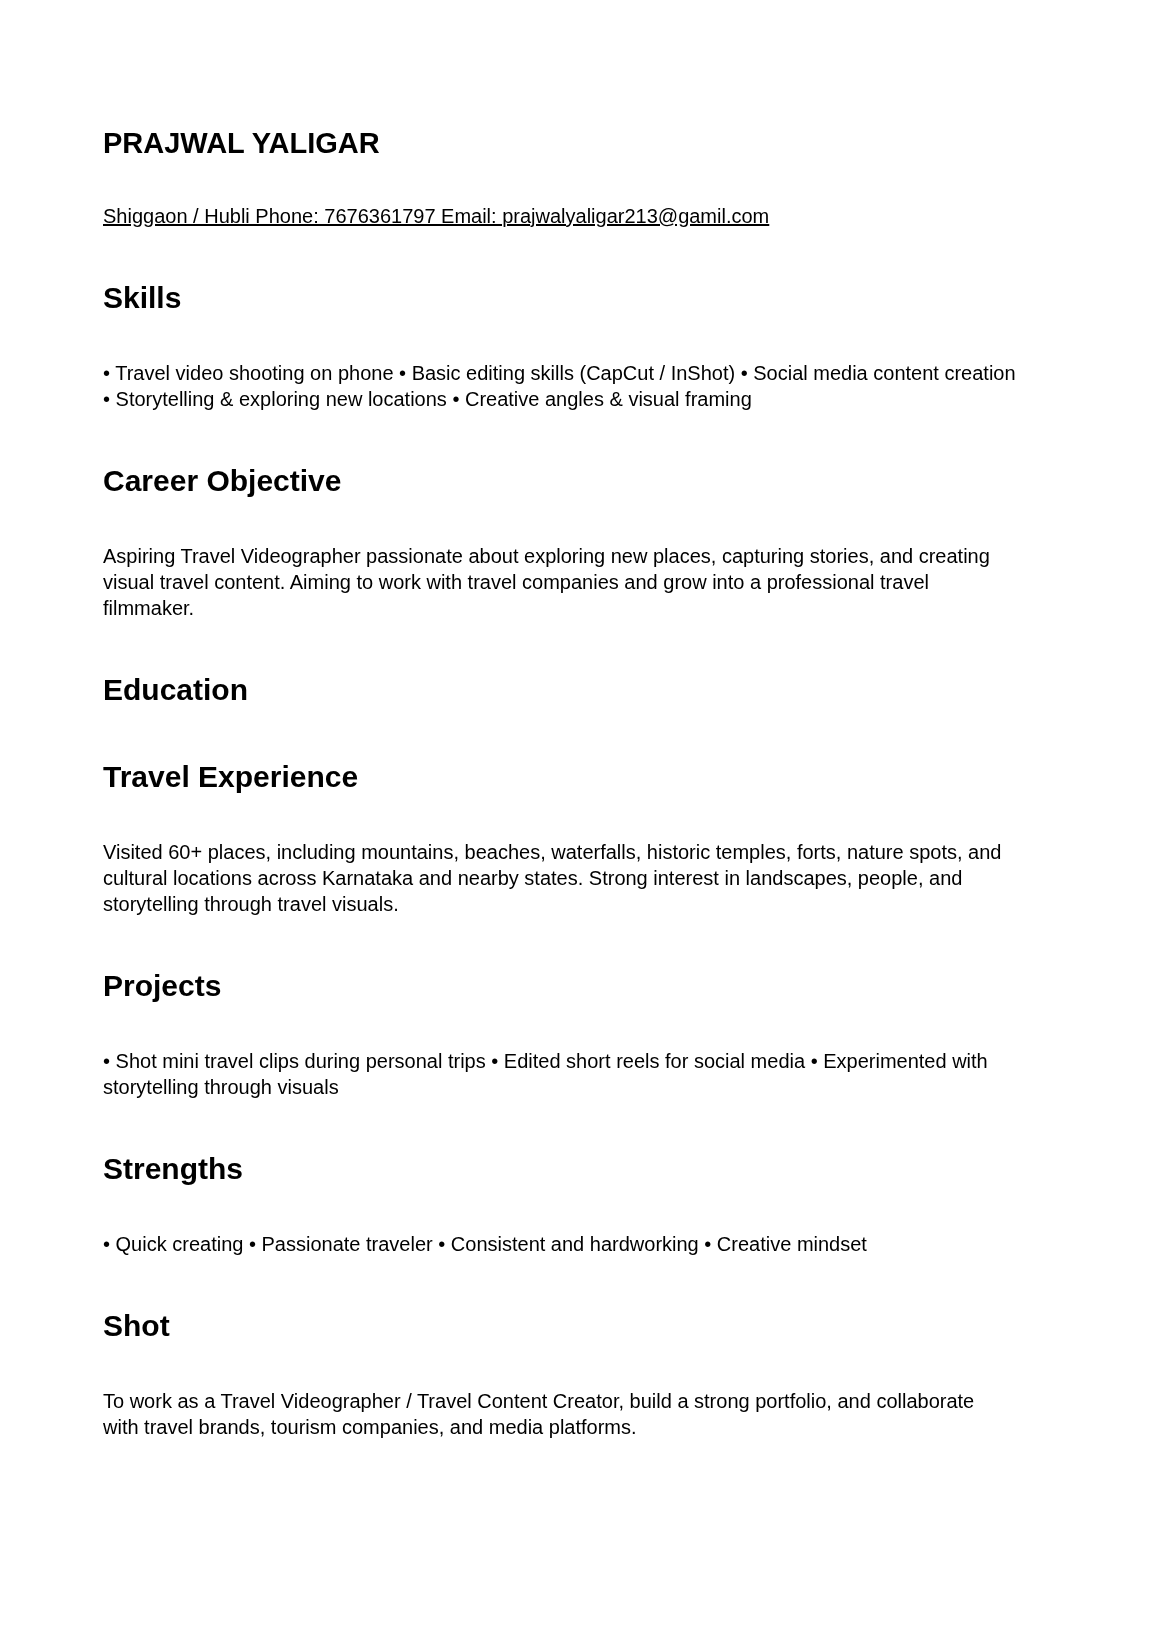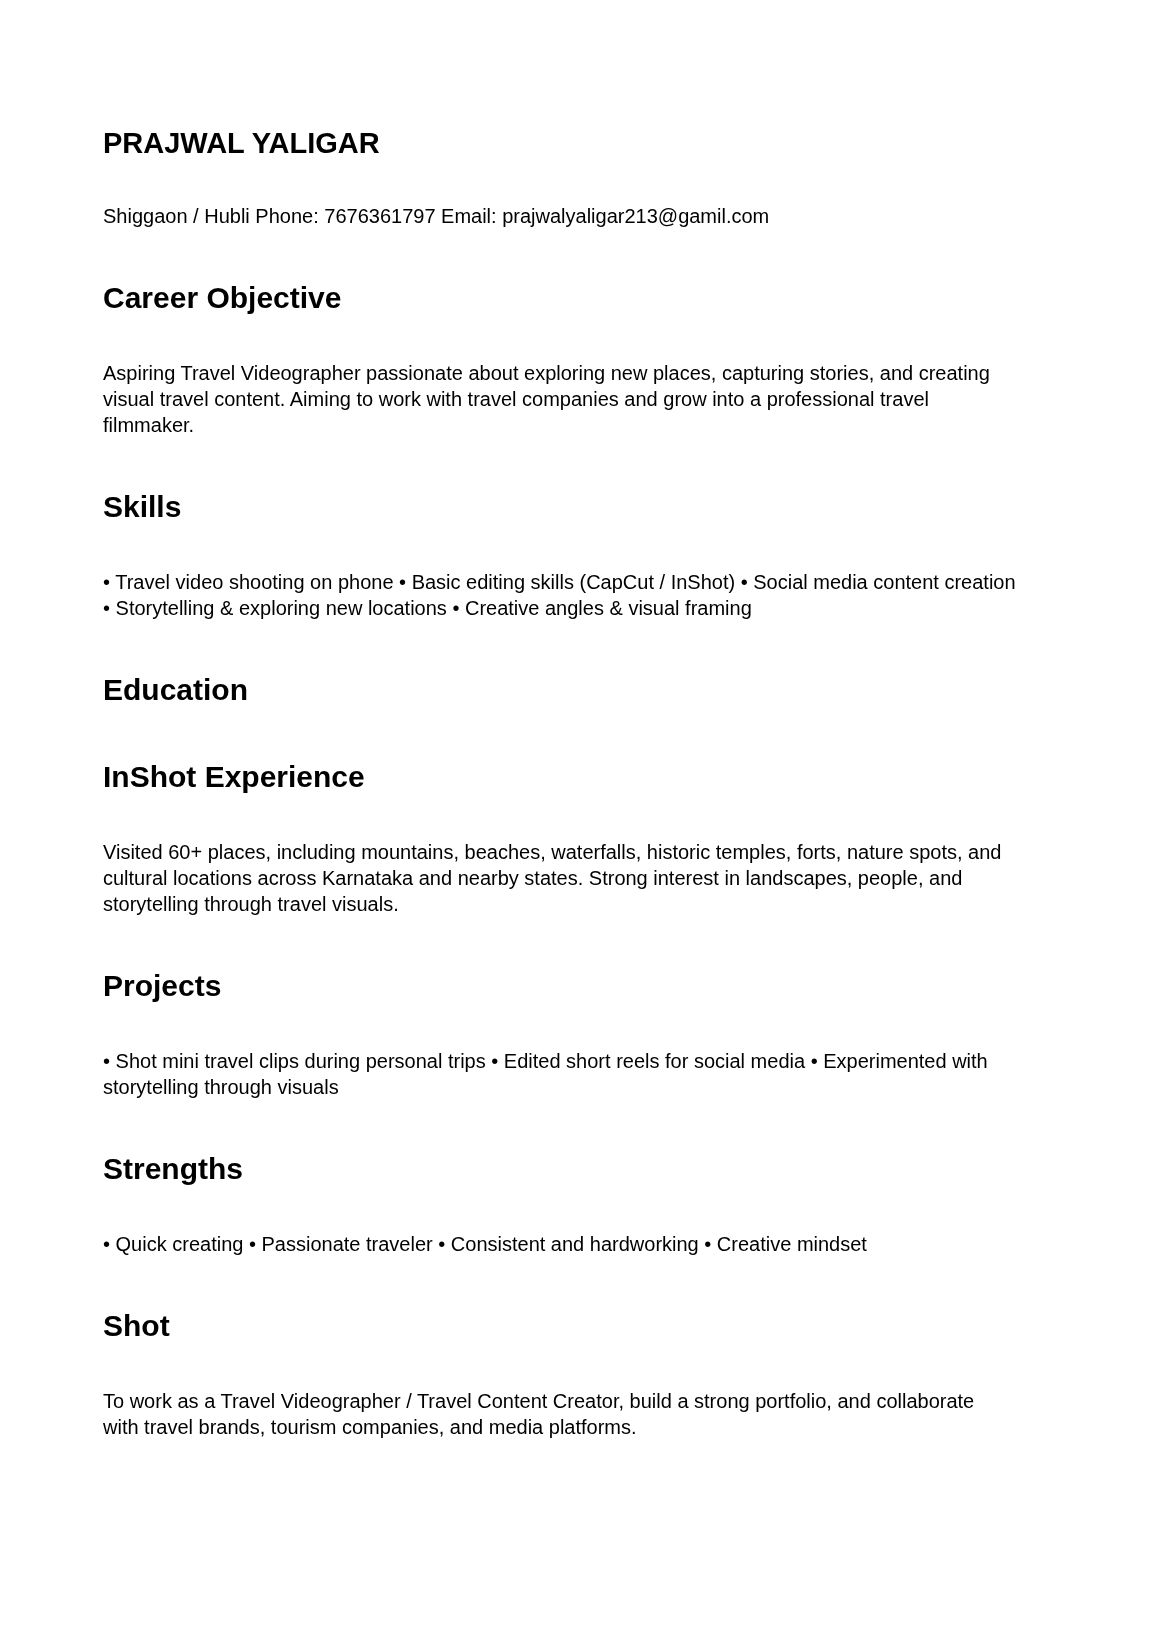--- a/index.html
+++ b/index.html
@@ -24,20 +24,21 @@
     font-weight: 700;
     line-height: 1.2;
     margin: 0;
     letter-spacing: 0;
   }
   .contact-line {
     font-size: 20px;
     line-height: 26px;
     margin: 42px 0 0 0;
     white-space: pre;
+    text-decoration: underline;
   }
   .section-heading {
     font-size: 30px;
     font-weight: 700;
     line-height: 36px;
     margin: 51px 0 0 0;
   }
   .section-body {
     font-size: 20px;
     line-height: 26px;
@@ -48,38 +49,38 @@
 </head>
 <body>
 
 <div class="page">
 
   <h1 class="doc-name">PRAJWAL YALIGAR</h1>
 
   <p class="contact-line">Shiggaon / Hubli Phone: 7676361797 Email: prajwalyaligar213@gamil.com</p>
 
   <section>
+    <h2 class="section-heading">Skills</h2>
+    <p class="section-body">• Travel video shooting on phone • Basic editing skills (CapCut / InShot) • Social media content creation
+• Storytelling &amp; exploring new locations • Creative angles &amp; visual framing</p>
+  </section>
+
+  <section>
     <h2 class="section-heading">Career Objective</h2>
     <p class="section-body">Aspiring Travel Videographer passionate about exploring new places, capturing stories, and creating
 visual travel content. Aiming to work with travel companies and grow into a professional travel
 filmmaker.</p>
   </section>
 
   <section>
-    <h2 class="section-heading">Skills</h2>
-    <p class="section-body">• Travel video shooting on phone • Basic editing skills (CapCut / InShot) • Social media content creation
-• Storytelling &amp; exploring new locations • Creative angles &amp; visual framing</p>
-  </section>
-
-  <section>
     <h2 class="section-heading">Education</h2>
   </section>
 
   <section>
-    <h2 class="section-heading">InShot Experience</h2>
+    <h2 class="section-heading">Travel Experience</h2>
     <p class="section-body">Visited 60+ places, including mountains, beaches, waterfalls, historic temples, forts, nature spots, and
 cultural locations across Karnataka and nearby states. Strong interest in landscapes, people, and
 storytelling through travel visuals.</p>
   </section>
 
   <section>
     <h2 class="section-heading">Projects</h2>
     <p class="section-body">• Shot mini travel clips during personal trips • Edited short reels for social media • Experimented with
 storytelling through visuals</p>
   </section>

